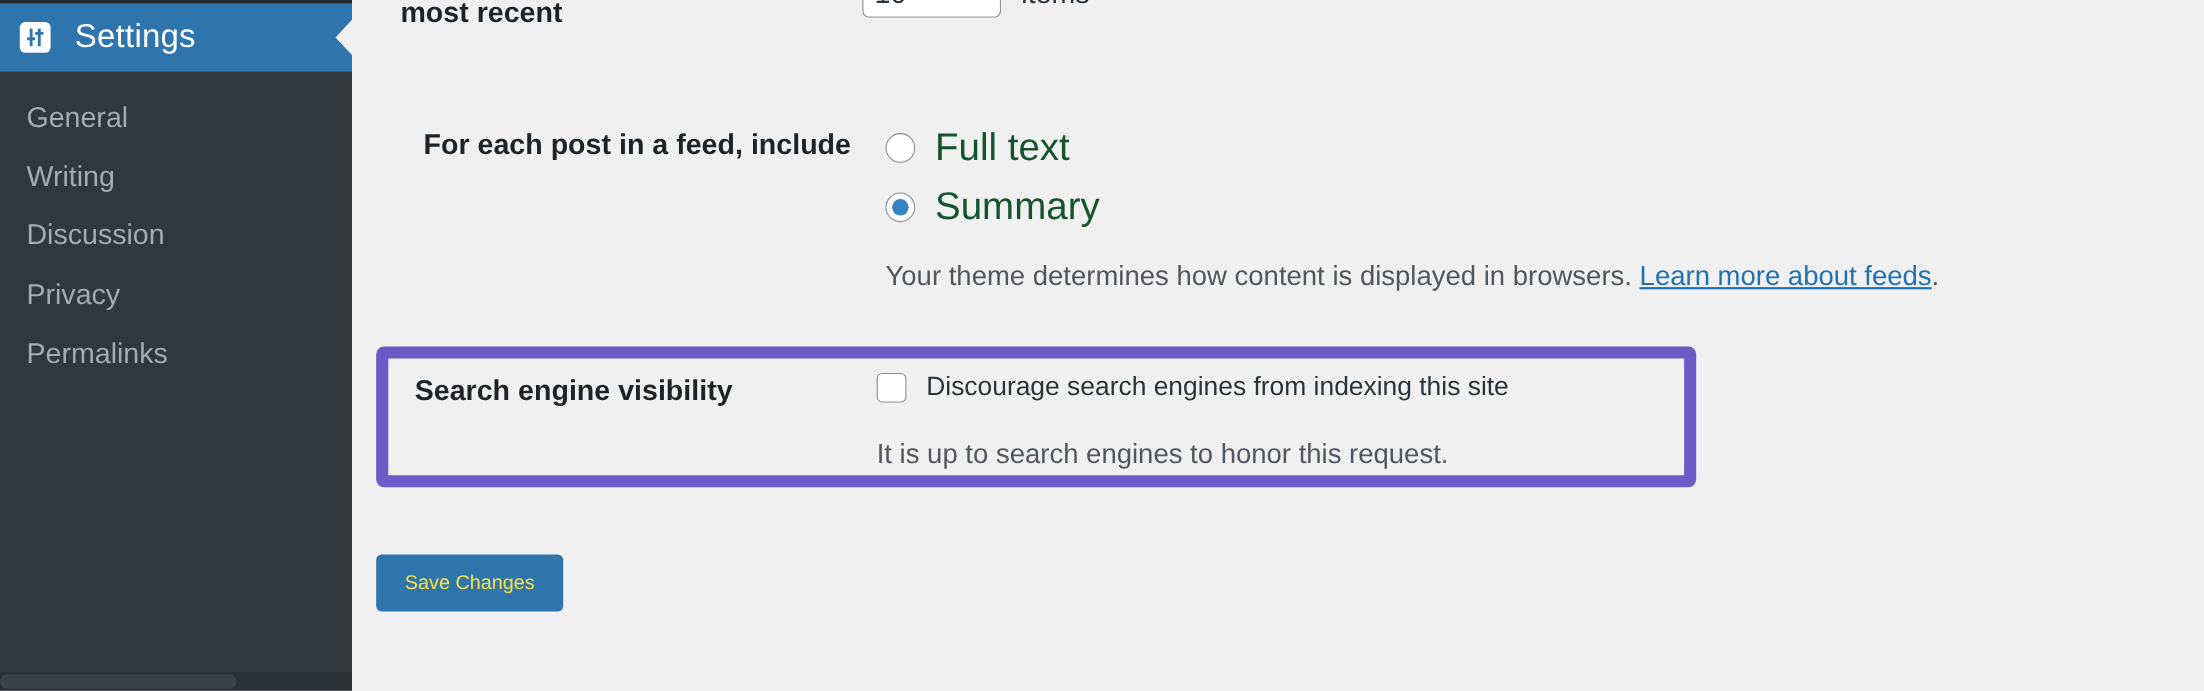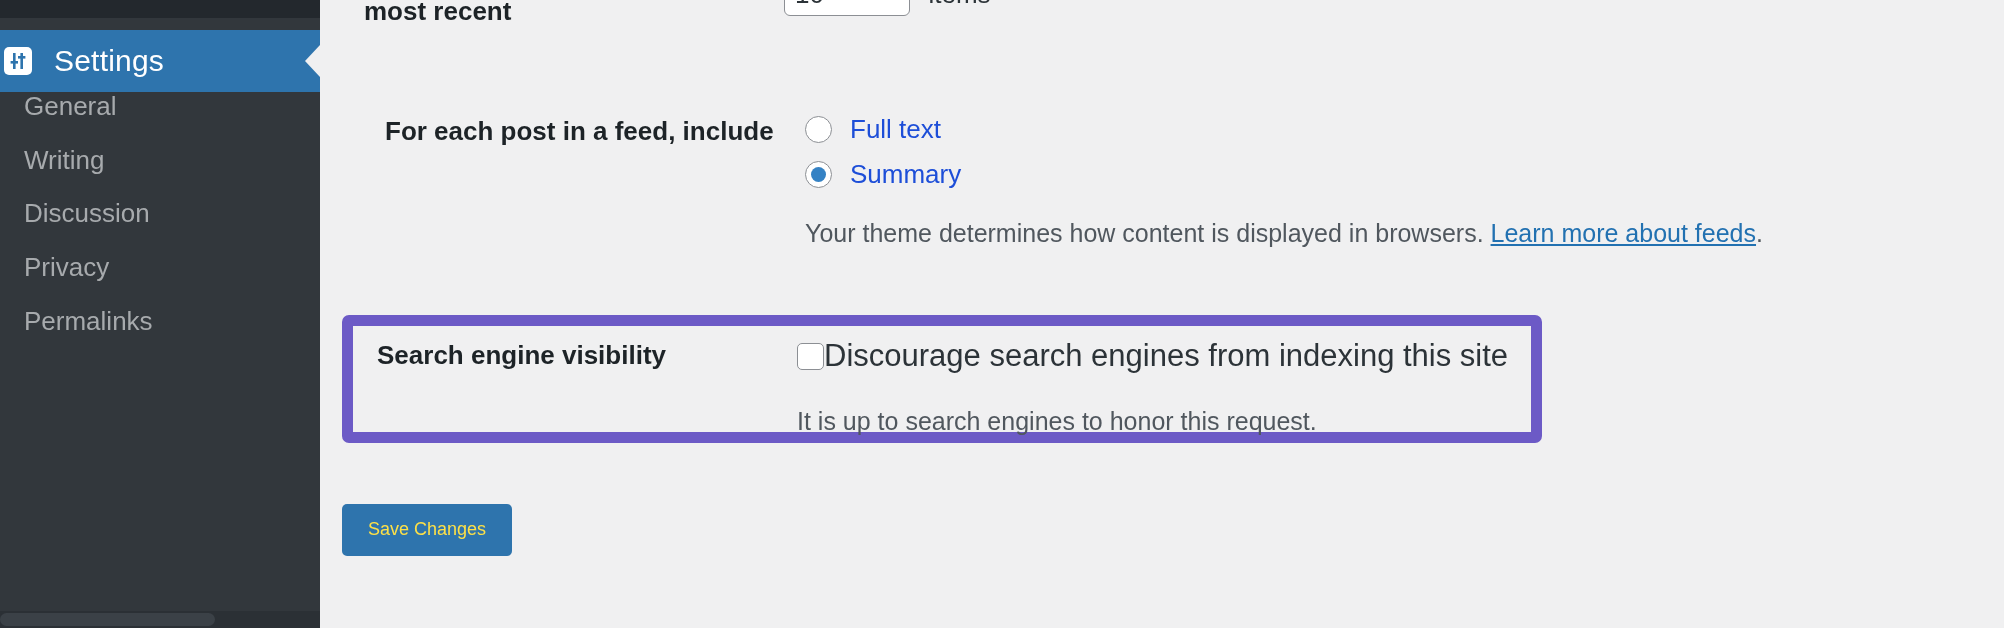--- a/index.html
+++ b/index.html
@@ -33,27 +33,27 @@
     position: absolute;
     left: 0; top: 0;
     width: 320px;
     height: 18px;
     background: #23282d;
   }
 
   
   #settings-header {
     position: absolute;
-    left: 0; top: 30px;
+    left: 0; top: 3px;
     width: 320px;
     height: 62px;
     background: #2e74ad;
     display: flex;
     align-items: center;
-    padding-left: 4px;
+    padding-left: 18px;
     cursor: pointer;
   }
   
   #settings-header::after {
     content: "";
     position: absolute;
     right: -1px;
     top: 50%;
     transform: translateY(-50%);
     width: 0; height: 0;
@@ -199,22 +199,22 @@
     content: "";
     position: absolute;
     left: 50%; top: 50%;
     width: 15px; height: 15px;
     margin: -7.5px 0 0 -7.5px;
     border-radius: 50%;
     background: #3582c4;
   }
   .radio-label {
     margin-left: 18px;
-    color: #1d4ed8;
-    font-size: 26px;
+    color: #14532d;
+    font-size: 35px;
     white-space: nowrap;
   }
 
   .help-text {
     color: #50575e;
     font-size: 25px;
     line-height: 1.4;
     white-space: nowrap;
   }
   .help-text a {
@@ -252,22 +252,23 @@
   }
   .checkbox {
     width: 27px; height: 27px;
     border: 1px solid #8c8f94;
     border-radius: 5px;
     background: #ffffff;
     flex: none;
     cursor: pointer;
   }
   .check-label {
+    margin-left: 18px;
     color: #2c3338;
-    font-size: 31px;
+    font-size: 24px;
     white-space: nowrap;
   }
   #seo-help { margin-top: 30px; }
 
   
   #save-button {
     position: absolute;
     left: 22px;
     top: 504px;
     background: #2e74ad;

